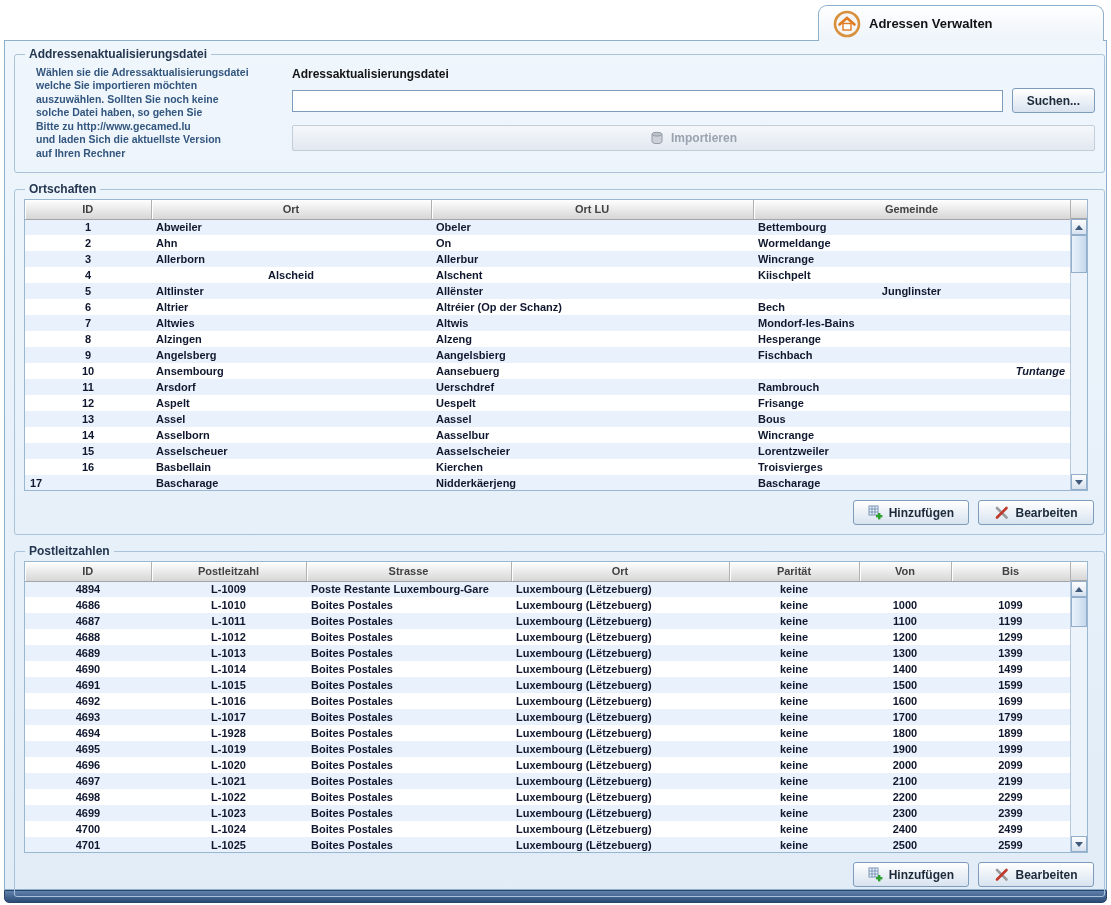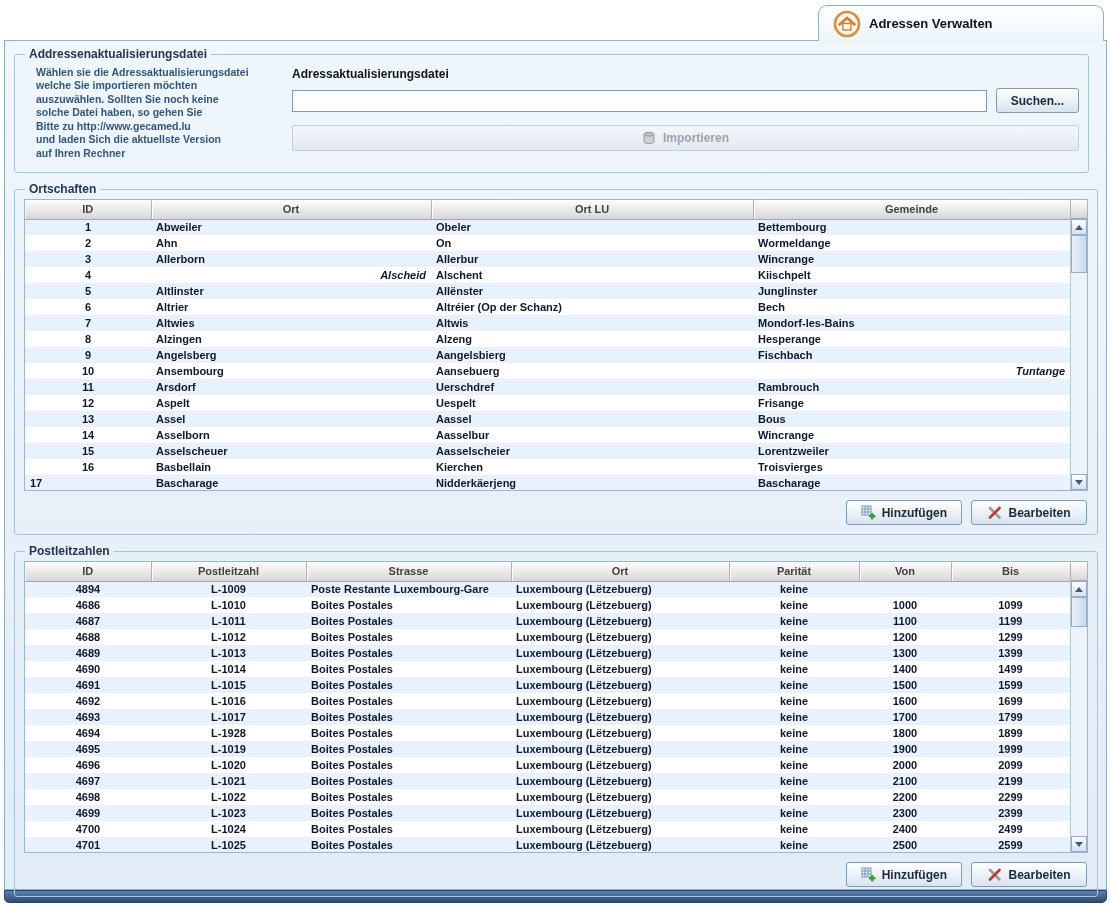--- a/index.html
+++ b/index.html
@@ -16,21 +16,21 @@
     border-radius: 9px 9px 0 0;
     display: flex; align-items: center; gap: 8px; padding-left: 14px; z-index: 3;
   }
   .tab-label { font-weight: bold; font-size: 13px; color: #121212; }
 
   
   .main-panel {
     position: absolute; left: 4px; top: 40px; width: 1103px; height: 850px;
     background: linear-gradient(#eff6fc, #e1ecf7);
     border: 1px solid #8fb0cc;
-    padding: 6px 16px 0 8px; z-index: 1;
+    padding: 6px 0 0 8px; z-index: 1;
   }
   .bottom-bar {
     position: absolute; left: 4px; top: 890px; width: 1103px; height: 13px;
     background: linear-gradient(#5e81ad, #2c4b75);
     border: 1px solid #29436a; border-radius: 0 0 5px 5px;
   }
 
   
   fieldset.groupbox {
     border: 1px solid #a9c3da; border-radius: 3px;
@@ -200,29 +200,29 @@
                 <td style="text-align: left;">Wormeldange</td>
               </tr>
               <tr>
                 <td style="text-align: center;">3</td>
                 <td style="text-align: left;">Allerborn</td>
                 <td style="text-align: left;">Allerbur</td>
                 <td style="text-align: left;">Wincrange</td>
               </tr>
               <tr>
                 <td style="text-align: center;">4</td>
-                <td style="text-align: right; font-style: italic;">Alscheid</td>
+                <td style="text-align: center;">Alscheid</td>
                 <td style="text-align: left;">Alschent</td>
                 <td style="text-align: left;">Kiischpelt</td>
               </tr>
               <tr>
                 <td style="text-align: center;">5</td>
                 <td style="text-align: left;">Altlinster</td>
                 <td style="text-align: left;">Allënster</td>
-                <td style="text-align: left;">Junglinster</td>
+                <td style="text-align: center;">Junglinster</td>
               </tr>
               <tr>
                 <td style="text-align: center;">6</td>
                 <td style="text-align: left;">Altrier</td>
                 <td style="text-align: left;">Altréier (Op der Schanz)</td>
                 <td style="text-align: left;">Bech</td>
               </tr>
               <tr>
                 <td style="text-align: center;">7</td>
                 <td style="text-align: left;">Altwies</td>

